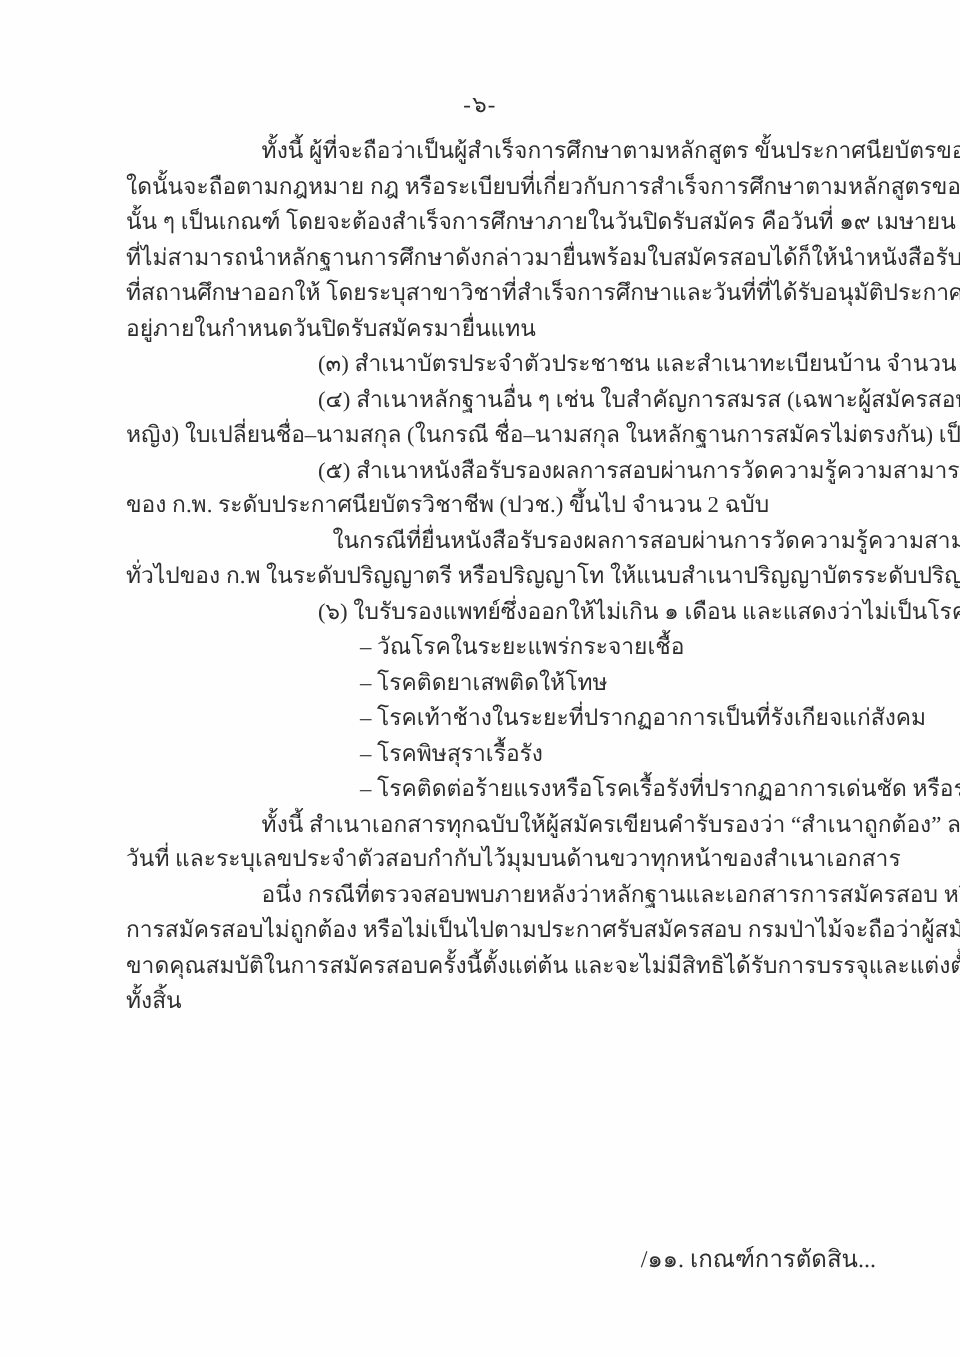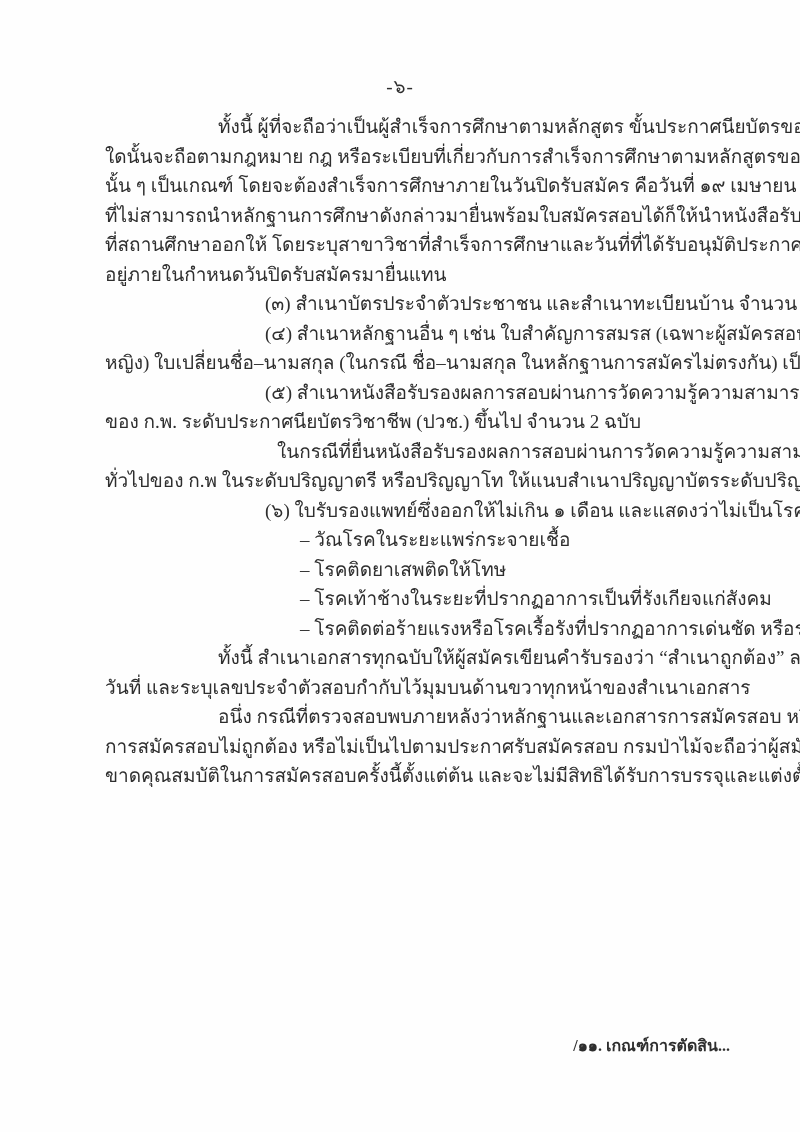--- a/index.html
+++ b/index.html
@@ -39,22 +39,22 @@
   }
   .line.none { padding-left: 0; }
   .line.para { padding-left: 113px; }
   .line.item { padding-left: 160px; }
   .line.deep { padding-left: 172px; }
   .line.dash { padding-left: 195px; }
   .footer-marker {
     position: absolute;
     top: 1033px;
     right: 70px;
-    font-size: 16px;
-    font-weight: bold;
+    font-size: 20px;
+    font-weight: normal;
     white-space: nowrap;
   }
 </style>
 </head>
 <body>
 
 <div class="page">
   <div class="page-number">-๖-</div>
 
   <div class="doc-body">
@@ -68,22 +68,24 @@
       <div class="line item">(๔) สำเนาหลักฐานอื่น ๆ เช่น ใบสำคัญการสมรส (เฉพาะผู้สมัครสอบเพศ</div>
       <div class="line none">หญิง) ใบเปลี่ยนชื่อ–นามสกุล (ในกรณี ชื่อ–นามสกุล ในหลักฐานการสมัครไม่ตรงกัน) เป็นต้น จำนวน</div>
       <div class="line item">(๕) สำเนาหนังสือรับรองผลการสอบผ่านการวัดความรู้ความสามารถทั่วไป</div>
       <div class="line none">ของ ก.พ. ระดับประกาศนียบัตรวิชาชีพ (ปวช.) ขึ้นไป จำนวน 2 ฉบับ</div>
       <div class="line deep">ในกรณีที่ยื่นหนังสือรับรองผลการสอบผ่านการวัดความรู้ความสามารถ</div>
       <div class="line none">ทั่วไปของ ก.พ ในระดับปริญญาตรี หรือปริญญาโท ให้แนบสำเนาปริญญาบัตรระดับปริญญาตรี หรือ</div>
       <div class="line item">(๖) ใบรับรองแพทย์ซึ่งออกให้ไม่เกิน ๑ เดือน และแสดงว่าไม่เป็นโรคต้องห้าม</div>
       <div class="line dash">– วัณโรคในระยะแพร่กระจายเชื้อ</div>
       <div class="line dash">– โรคติดยาเสพติดให้โทษ</div>
       <div class="line dash">– โรคเท้าช้างในระยะที่ปรากฏอาการเป็นที่รังเกียจแก่สังคม</div>
+      <div class="line dash">– โรคพิษสุราเรื้อรัง</div>
       <div class="line dash">– โรคติดต่อร้ายแรงหรือโรคเรื้อรังที่ปรากฏอาการเด่นชัด หรือรุนแรง</div>
       <div class="line para">ทั้งนี้ สำเนาเอกสารทุกฉบับให้ผู้สมัครเขียนคำรับรองว่า “สำเนาถูกต้อง” ลงชื่อ</div>
       <div class="line none">วันที่ และระบุเลขประจำตัวสอบกำกับไว้มุมบนด้านขวาทุกหน้าของสำเนาเอกสาร</div>
       <div class="line para">อนึ่ง กรณีที่ตรวจสอบพบภายหลังว่าหลักฐานและเอกสารการสมัครสอบ หรือมีคุณสมบัติ</div>
       <div class="line none">การสมัครสอบไม่ถูกต้อง หรือไม่เป็นไปตามประกาศรับสมัครสอบ กรมป่าไม้จะถือว่าผู้สมัครสอบเป็นผู้</div>
       <div class="line none">ขาดคุณสมบัติในการสมัครสอบครั้งนี้ตั้งแต่ต้น และจะไม่มีสิทธิได้รับการบรรจุและแต่งตั้ง และเรียกร้องใด ๆ</div>
+      <div class="line none">ทั้งสิ้น</div>
     </div>
 
   <div class="footer-marker">/๑๑. เกณฑ์การตัดสิน...</div>
 </div>
 
 </body></html>

